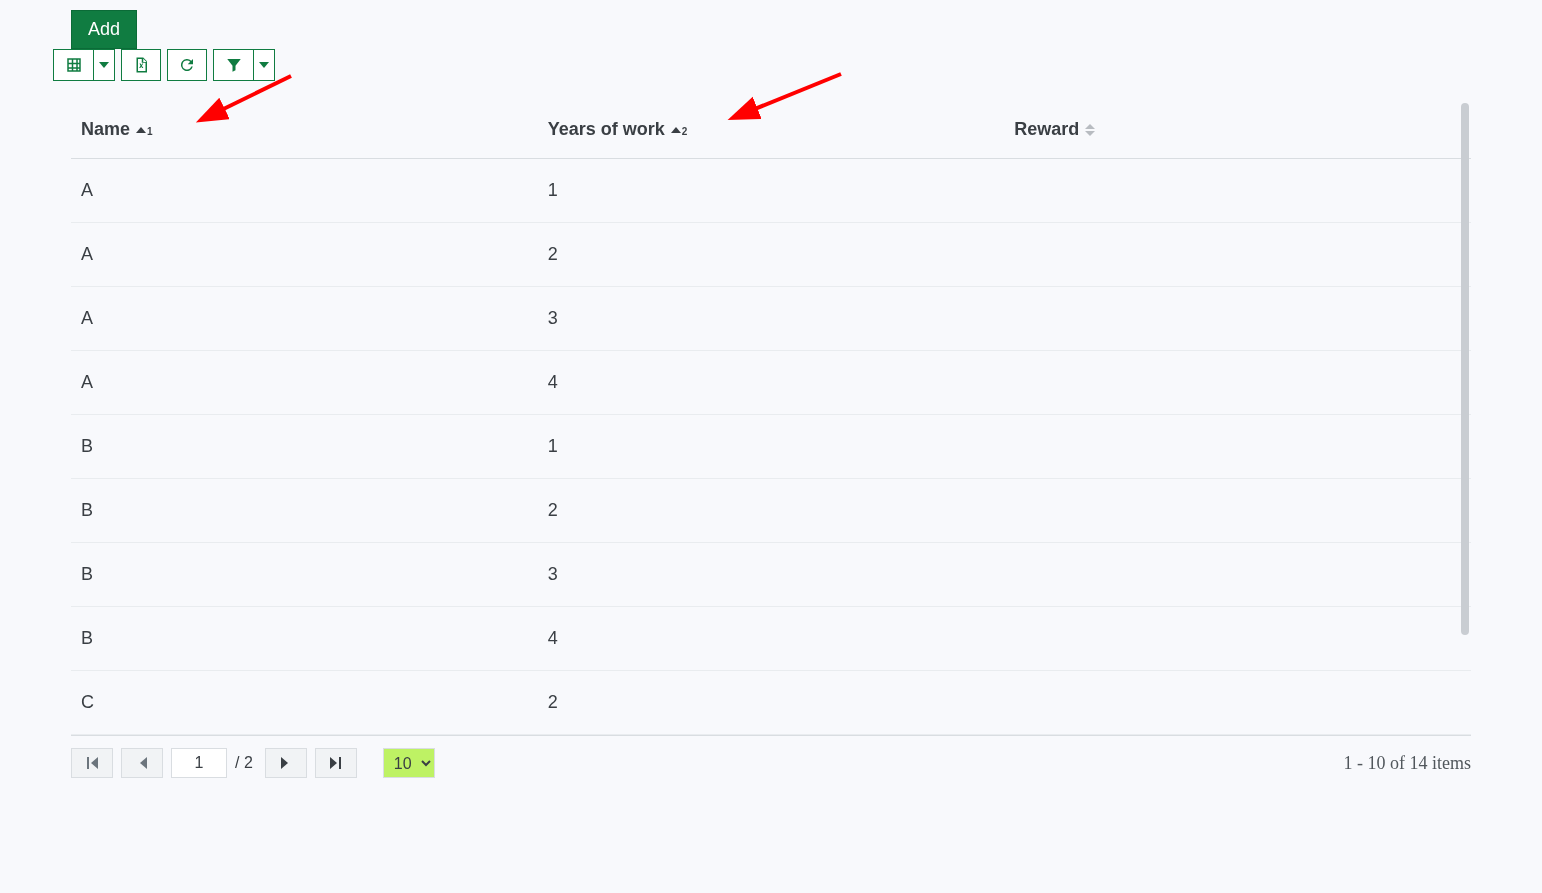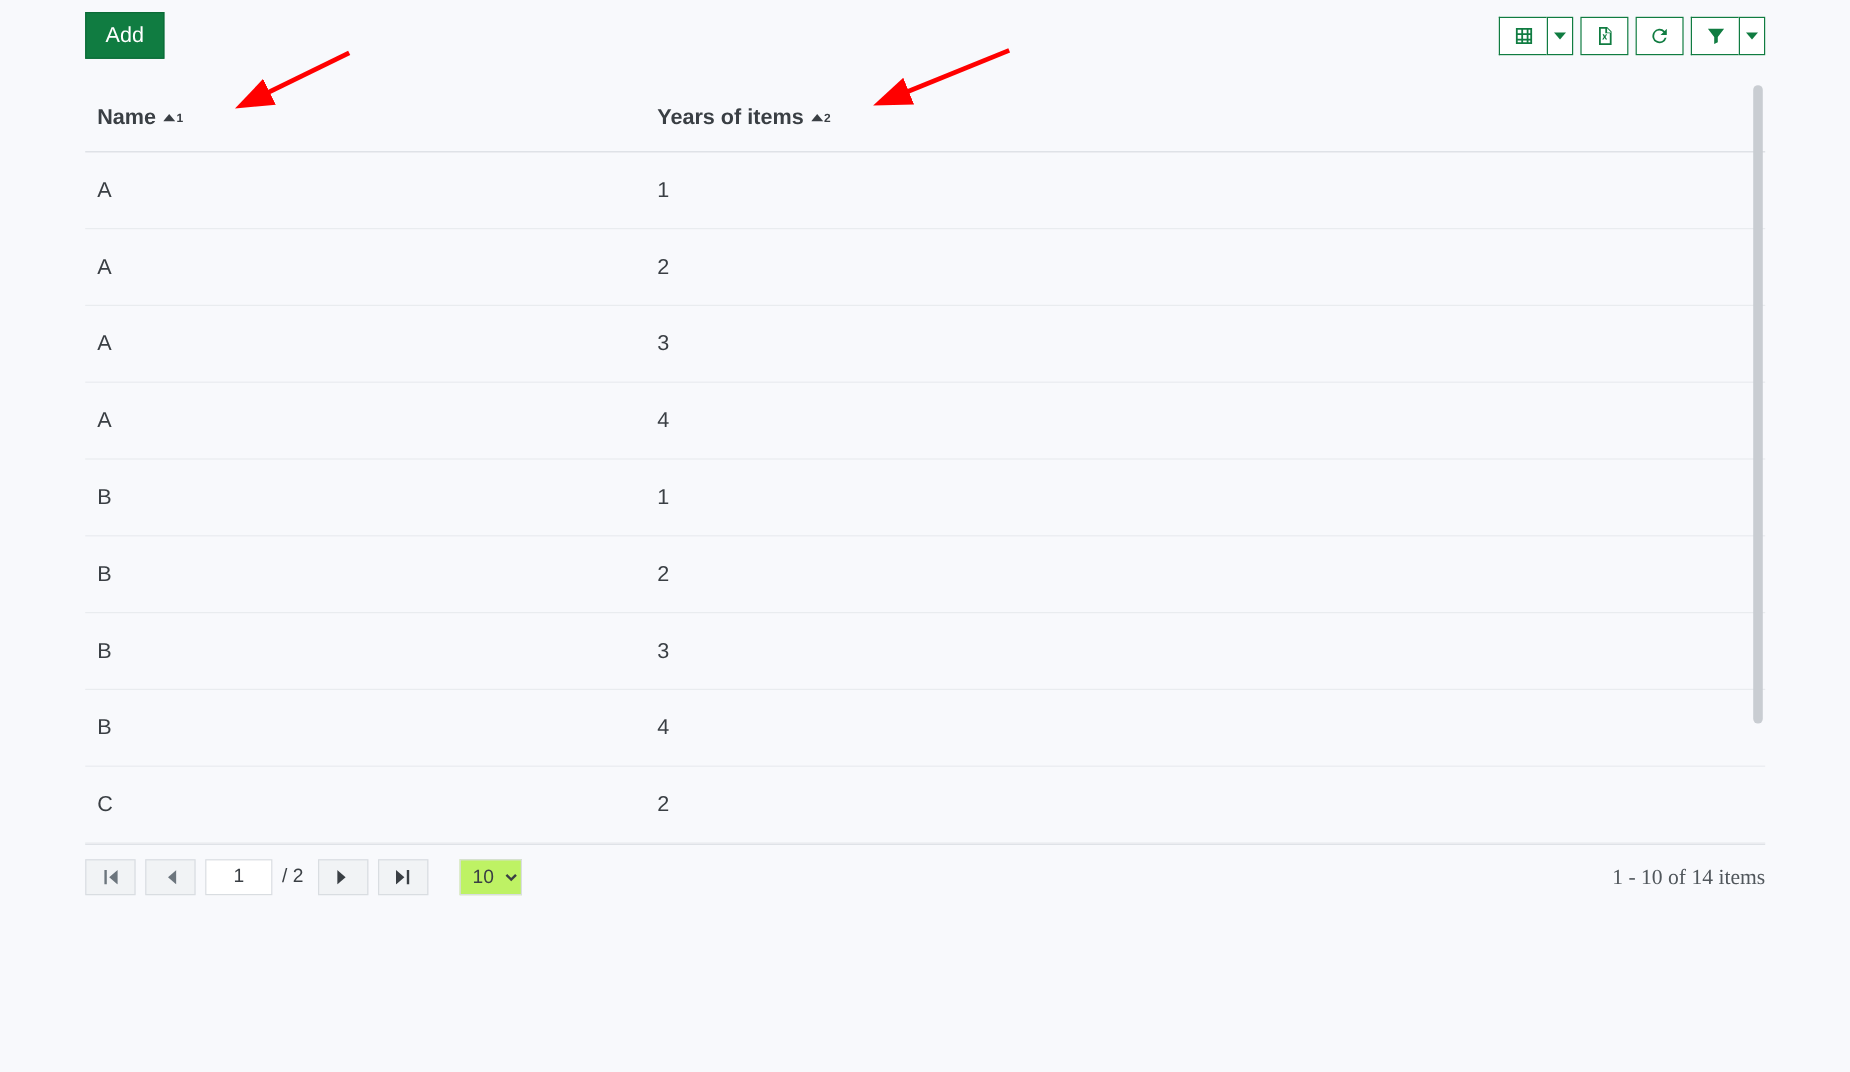--- a/index.html
+++ b/index.html
@@ -27,23 +27,24 @@
     position: relative;
   }
   .title {
     font-size: 32px;
     font-weight: 400;
     color: #4b5258;
     padding: 16px 0 10px 20px;
   }
   .toolbar {
     display: flex;
-    align-items: center;
+    align-items: flex-start;
     justify-content: space-between;
     padding: 0 20px 20px 2px;
+    flex-direction: column;
   }
   .add-btn {
     background: var(--green);
     color: #fff;
     border: 1px solid var(--green-dark);
     font-size: 18px;
     padding: 8px 16px;
     cursor: pointer;
     margin-left: 18px;
   }
@@ -275,26 +276,35 @@
       <div class="th">
         <span>Name</span>
         <span class="sort-indicator">
           <svg width="10" height="10" viewBox="0 0 10 10">
               <path fill="#3a3f44" d="M0 8h10L5 2z"></path>
             </svg>
           <span class="sort-index">1</span>
         </span>
       </div>
       <div class="th">
-        <span>Years of items</span>
+        <span>Years of work</span>
         <span class="sort-indicator">
           <svg width="10" height="10" viewBox="0 0 10 10">
               <path fill="#3a3f44" d="M0 8h10L5 2z"></path>
             </svg>
           <span class="sort-index">2</span>
+        </span>
+      </div>
+      <div class="th">
+        <span>Reward</span>
+        <span class="sort-indicator muted">
+          <svg width="10" height="14" viewBox="0 0 10 14">
+              <path d="M0 6h10L5 1z"></path>
+              <path d="M0 8h10l-5 5z"></path>
+            </svg>
         </span>
       </div>
     </div>
 
     <div class="grid-body">
       <div class="tr">
         <div class="td">A</div>
         <div class="td">1</div>
         <div class="td"></div>
       </div>

